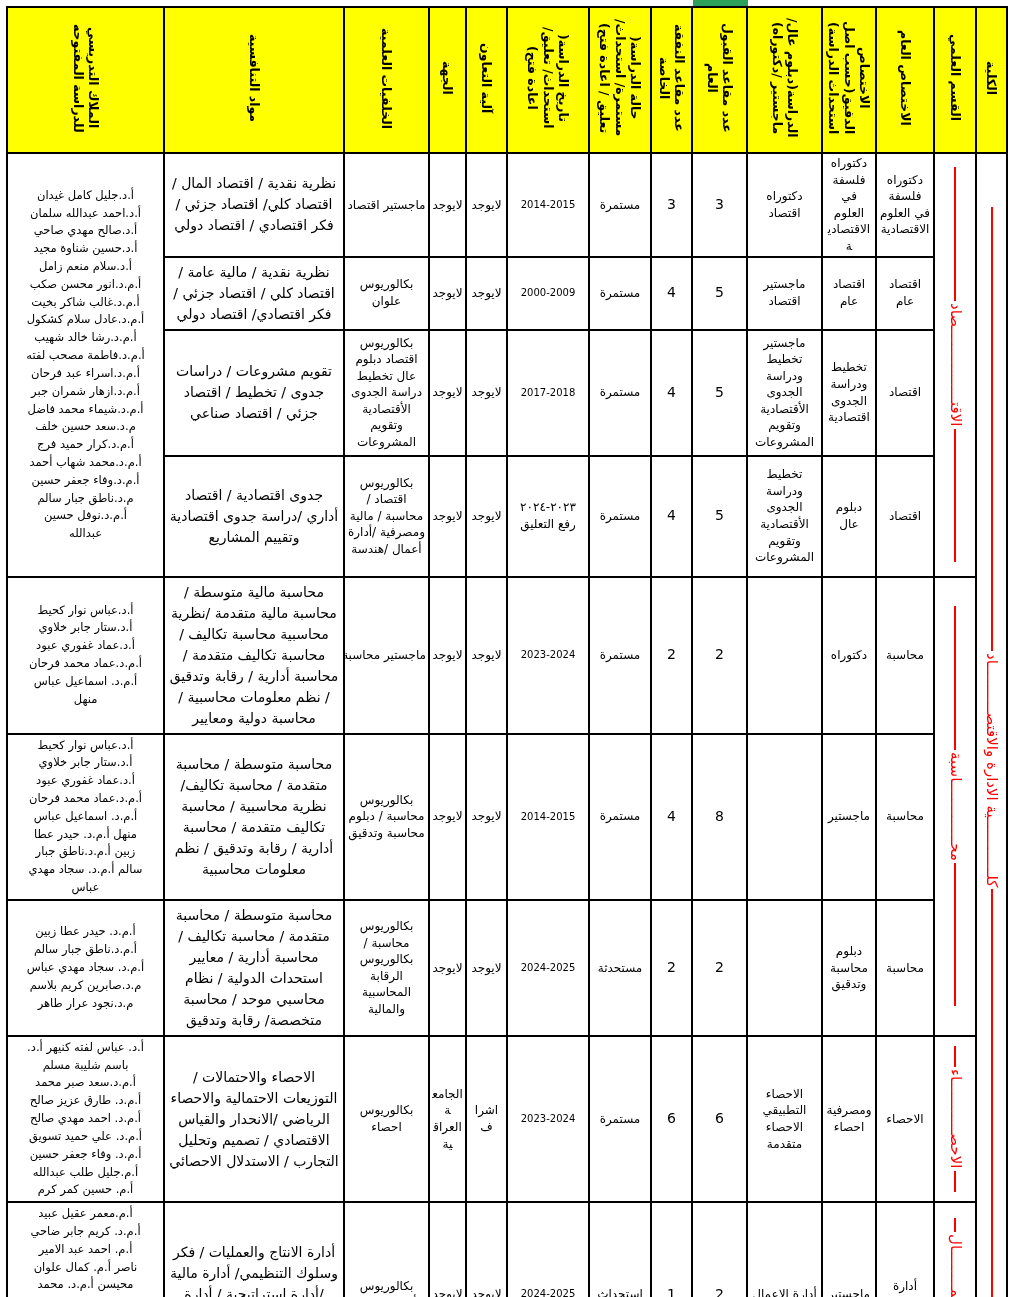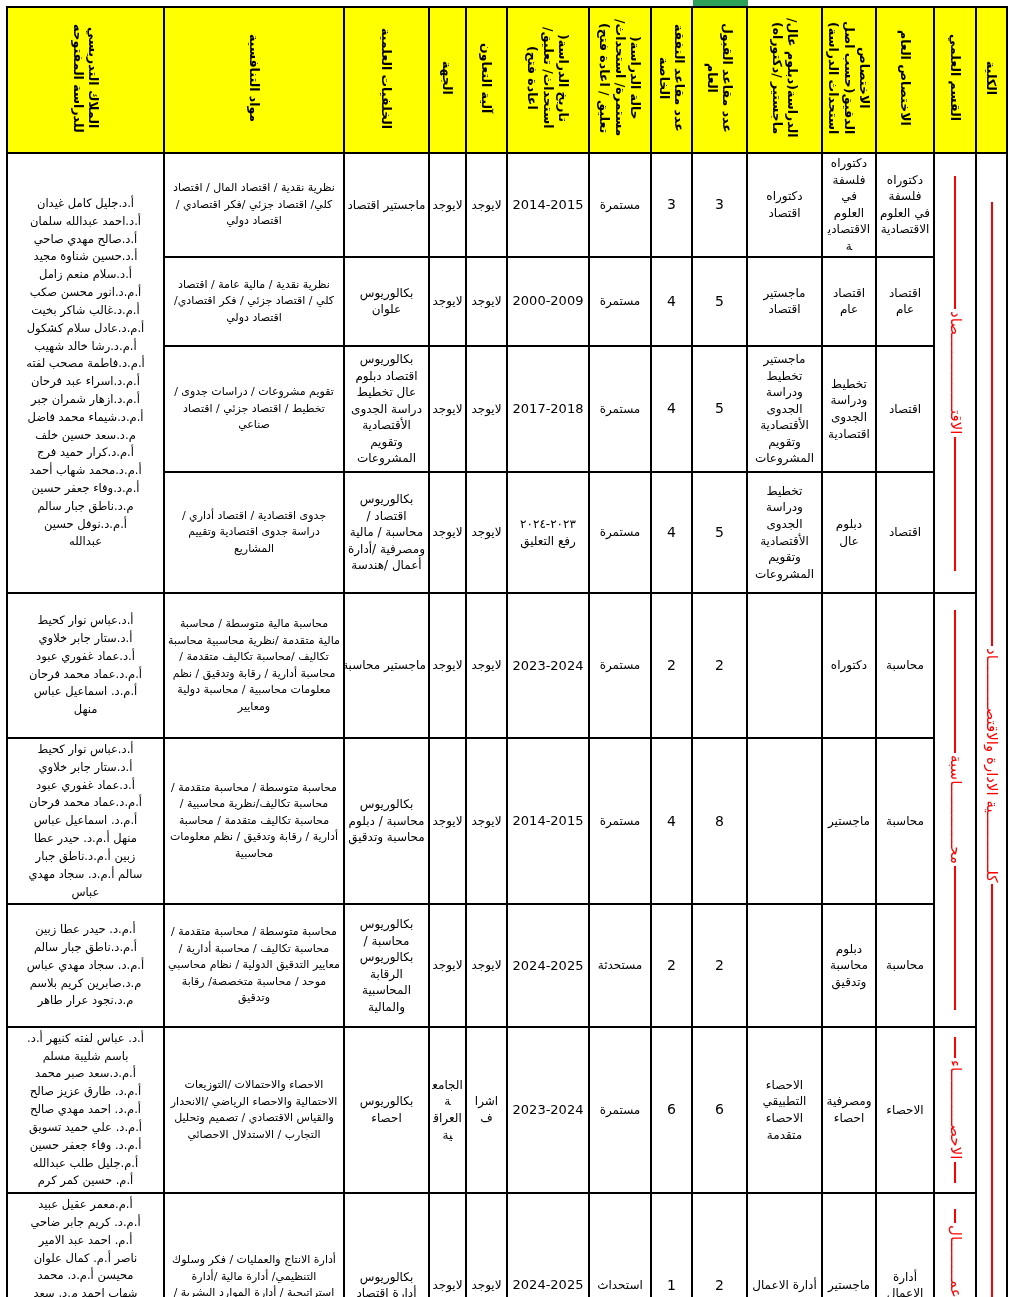--- a/index.html
+++ b/index.html
@@ -6,24 +6,24 @@
 html,body{margin:0;padding:0}
 body{width:1015px;height:1297px;background:#ffffff;color:#000;
  font-family:"DejaVu Sans","Liberation Sans",sans-serif;overflow:hidden}
 .sheet{position:relative;padding:6px 7px 0 8px}
 .selbar{position:absolute;top:0;right:267px;width:55px;height:6px;background:var(--green,#2da05a)}
 table{border-collapse:collapse;table-layout:fixed;width:1000px;direction:rtl}
 th,td{border:2px solid #000;text-align:center;vertical-align:middle;padding:1px 2px;
  overflow:hidden;font-size:12px;line-height:1.38;word-wrap:break-word}
 th{background:var(--header_bg,#ffff00);font-weight:700;font-size:12.5px;height:144px;padding:3px 1px}
 .vt{writing-mode:vertical-rl;display:inline-block;max-height:138px;line-height:1.25}
-td.longtext{font-size:11px;line-height:1.5;padding:19px 3px}
+td.longtext{font-size:14px;line-height:1.5;padding:4px 3px}
 td.staff{font-size:11.5px;line-height:1.55;padding:2px 18px}
 td.num{font-size:14px}
-td.date{font-size:13px}
+td.date{font-size:10px}
 td.redcell{padding:3px 0}
 .vwrap{display:flex;flex-direction:column;align-items:center;justify-content:center;gap:2px;margin:0 auto}
 .vwrap::before,.vwrap::after{content:"";width:2px;flex:1 1 14px;min-height:8px;background:var(--red,#fe0000)}
 .vred{writing-mode:vertical-rl;color:var(--red,#fe0000);font-size:15px;white-space:nowrap;line-height:1}
 .vw-college{height:1126px}
 .vw-econ{height:395px}
 .vw-acc{height:400px}
 .vw-stat{height:146px}
 .vw-bus{height:152px}
 .nowrap{white-space:nowrap}
@@ -178,21 +178,21 @@
         <td>محاسبة</td>
         <td>دبلوم محاسبة وتدقيق</td>
         <td></td>
         <td class="num">2</td>
         <td class="num">2</td>
         <td>مستحدثة</td>
         <td class="date">2024-2025</td>
         <td>لايوجد</td>
         <td>لايوجد</td>
         <td>بكالوريوس محاسبة /بكالوريوس الرقابة المحاسبية والمالية</td>
-        <td class="longtext">محاسبة  متوسطة / محاسبة متقدمة / محاسبة تكاليف  / محاسبة أدارية / معايير التدقيق الدولية /  نظام محاسبي موحد / محاسبة متخصصة/ رقابة وتدقيق</td>
+        <td class="longtext">محاسبة  متوسطة / محاسبة متقدمة / محاسبة تكاليف  / محاسبة أدارية / معايير استحداث الدولية /  نظام محاسبي موحد / محاسبة متخصصة/ رقابة وتدقيق</td>
         <td class="staff">أ.م.د. حيدر عطا زبين أ.م.د.ناطق جبار سالم  أ.م.د. سجاد مهدي عباس م.د.صابرين كريم بلاسم  م.د.نجود عرار طاهر</td>
       </tr>
 
       <tr style="height:158px">
         <td class="redcell">
             <div class="vwrap vw-stat">
               <span class="vred">الاحصــــــــــــاء</span>
             </div>
           </td>
         <td>الاحصاء</td>

